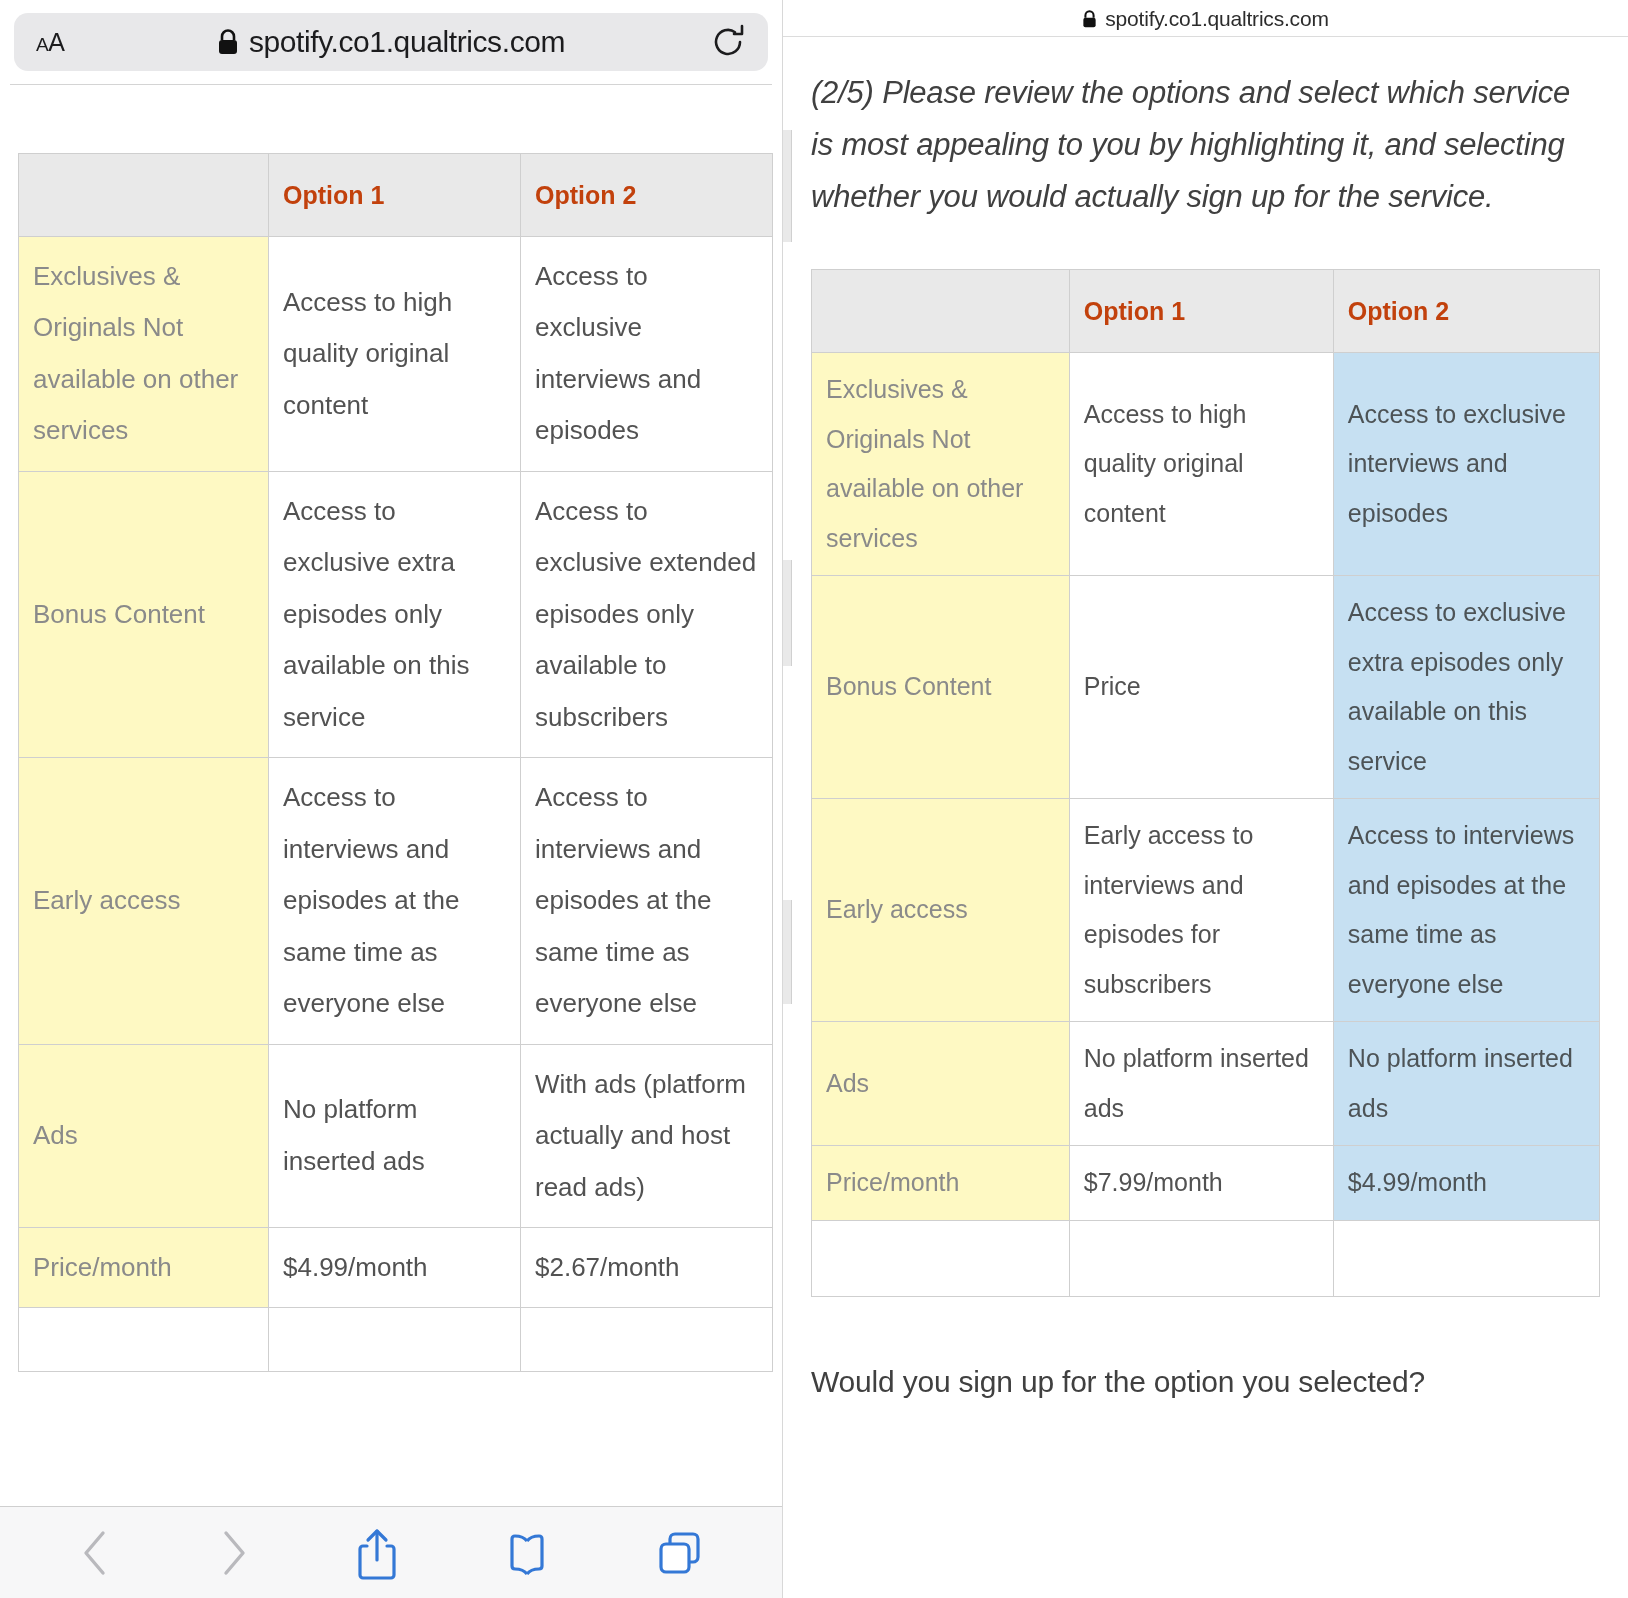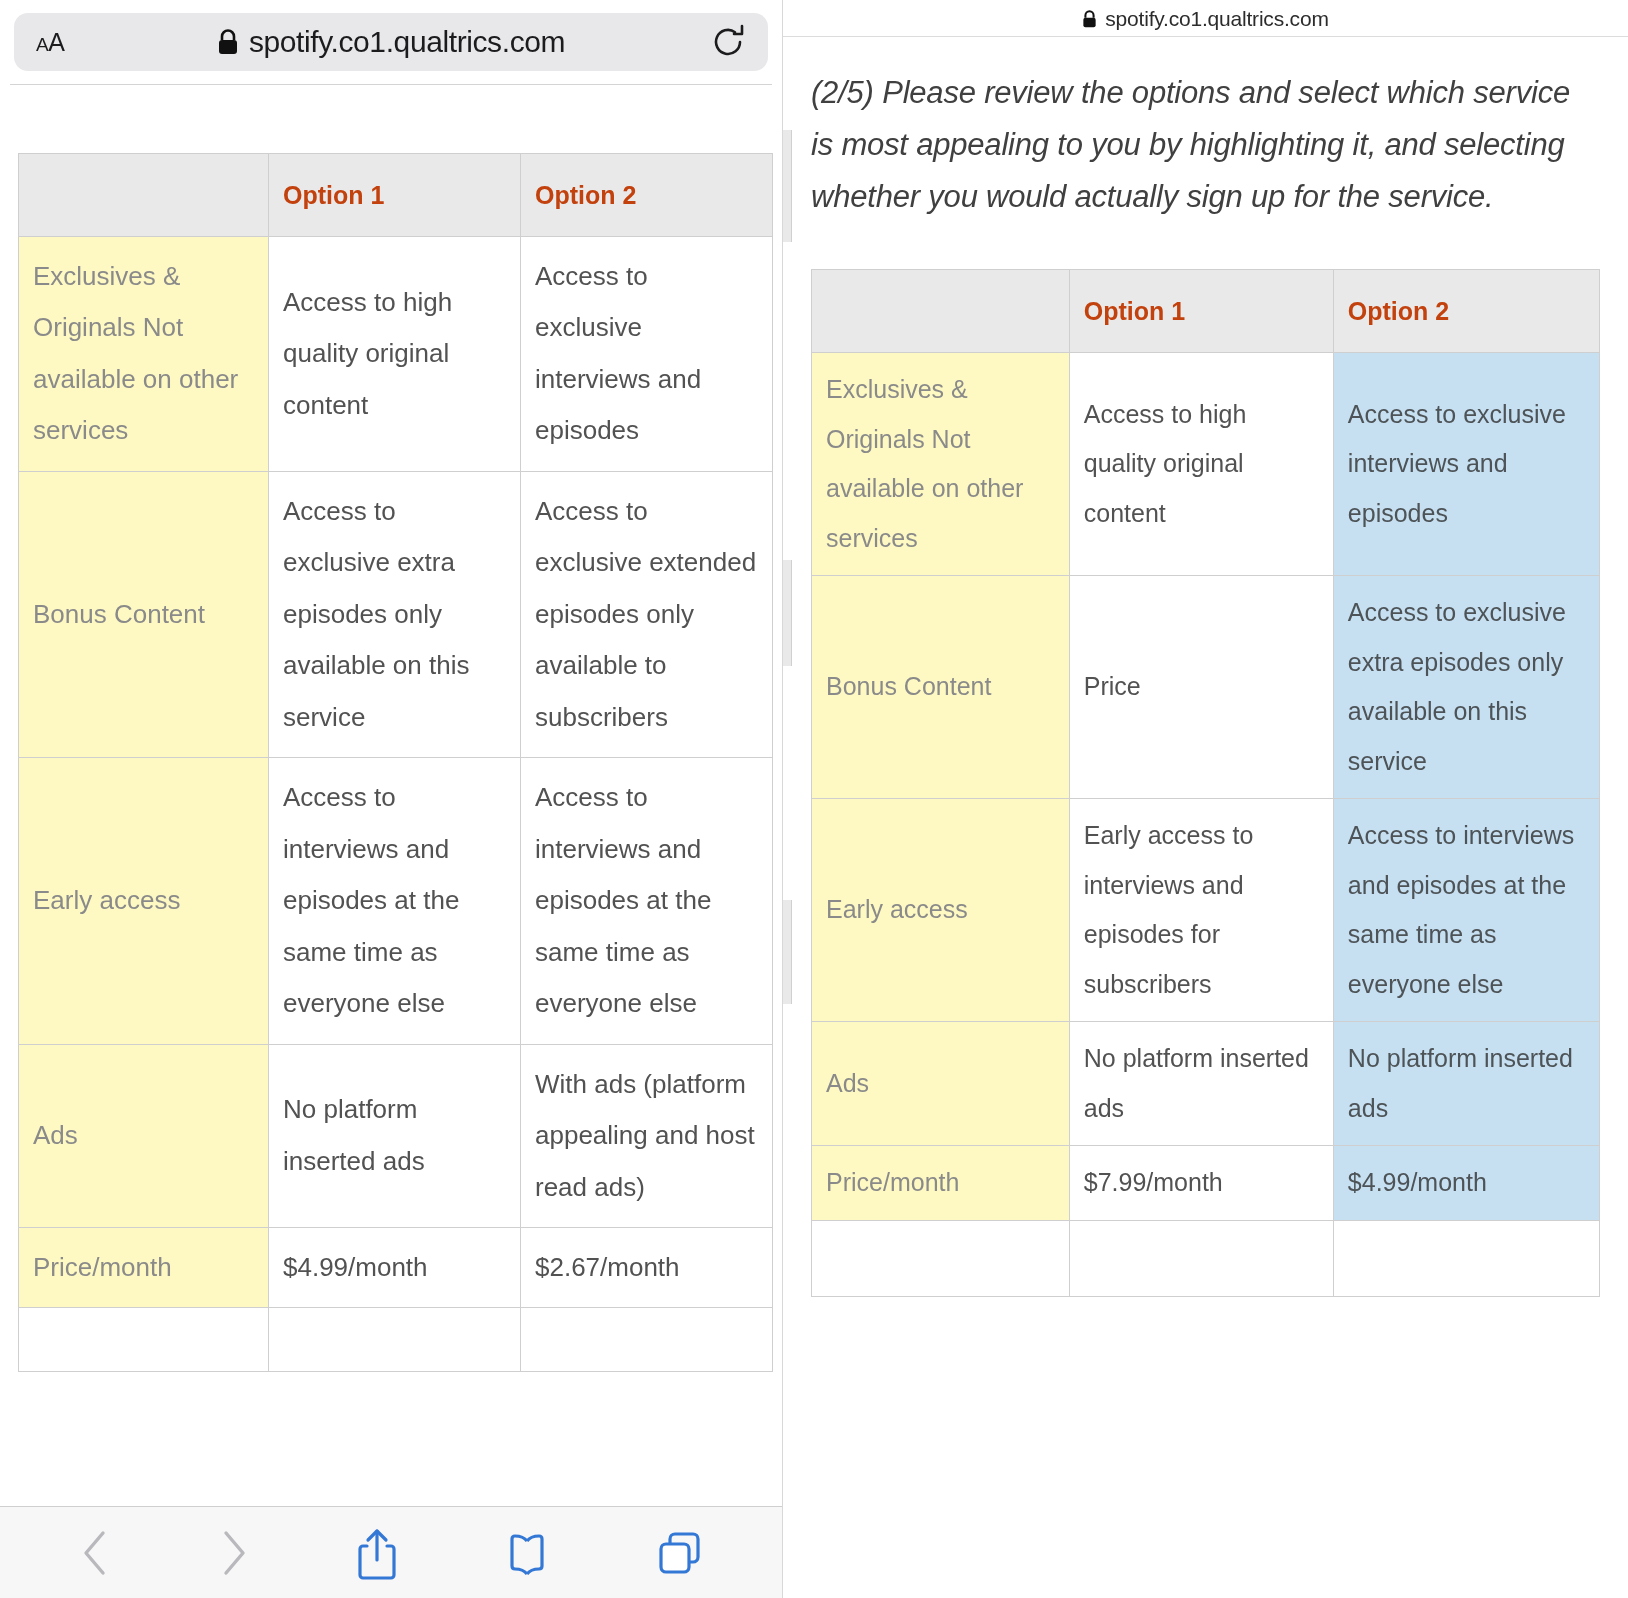--- a/index.html
+++ b/index.html
@@ -290,21 +290,21 @@
             <td>Access to exclusive extended episodes only available to subscribers</td>
           </tr>
           <tr>
             <td class="rowhead">Early access</td>
             <td>Access to interviews and episodes at the same time as everyone else</td>
             <td>Access to interviews and episodes at the same time as everyone else</td>
           </tr>
           <tr>
             <td class="rowhead">Ads</td>
             <td>No platform inserted ads</td>
-            <td>With ads (platform appealing and host read ads)</td>
+            <td>With ads (platform actually and host read ads)</td>
           </tr>
           <tr>
             <td class="rowhead">Price/month</td>
             <td>$4.99/month</td>
             <td>$2.67/month</td>
           </tr>
           <tr class="spacer-row">
             <td class="empty"></td>
             <td class="empty"></td>
             <td class="empty"></td>
@@ -407,16 +407,17 @@
             <td class="hl">$4.99/month</td>
           </tr>
           <tr class="spacer-row">
             <td class="empty"></td>
             <td class="empty"></td>
             <td class="empty"></td>
           </tr>
         </tbody>
       </table>
 
+      <div class="signup-q">Would you sign up for the option you selected?</div>
     </div>
   </div>
 
 </div>
 
 </body></html>

